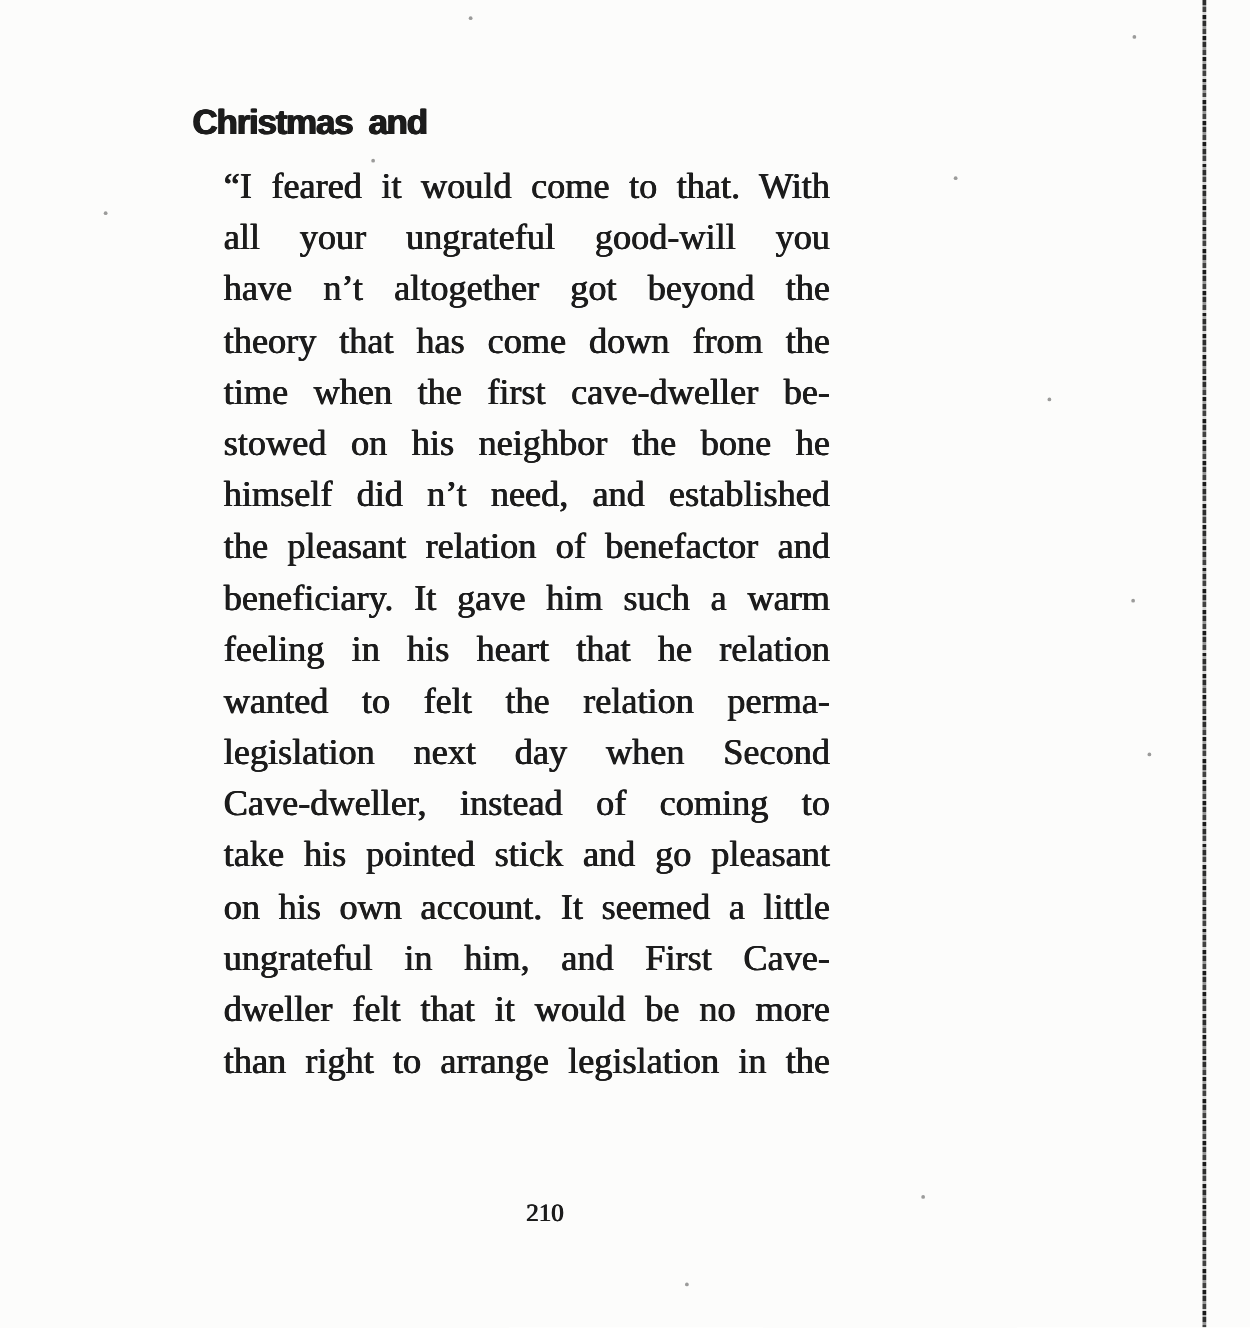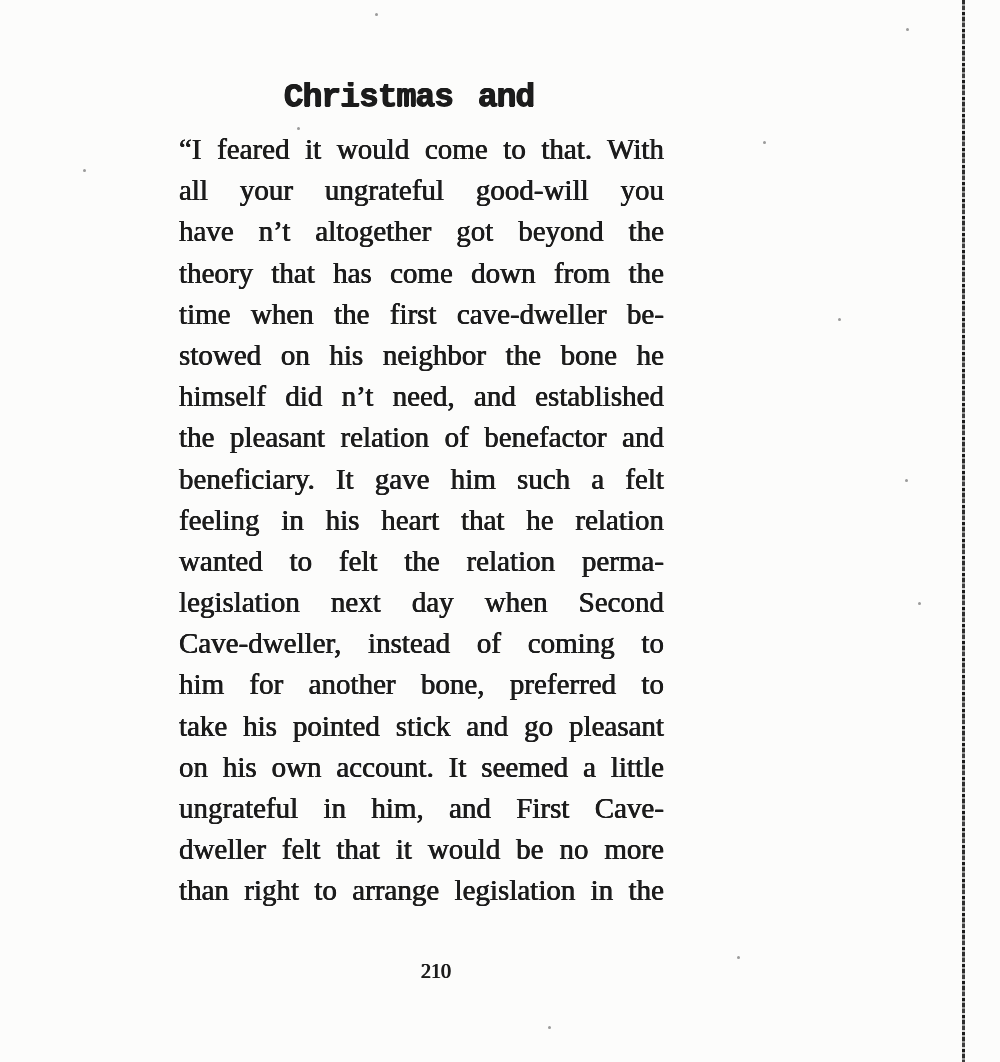--- a/index.html
+++ b/index.html
@@ -14,24 +14,24 @@
     height: 1062px;
     background: var(--paper);
     overflow: hidden;
     color: var(--ink);
   }
   .running-head {
     position: absolute;
     top: 78px;
     left: 154px;
     width: 510px;
-    text-align: center;
-    font-family: Liberation Mono, monospace;
+    text-align: left;
+    font-family: Liberation Sans, sans-serif;
     font-weight: bold;
-    font-size: 33px;
+    font-size: 28px;
     line-height: 40px;
     letter-spacing: -1px;
     word-spacing: 6px;
     text-shadow: 0.6px 0 0 currentColor, -0.6px 0 0 currentColor, 0 0.5px 0 currentColor;
   }
   .body-text {
     position: absolute;
     top: 129px;
     left: 154px;
     width: 510px;
@@ -95,26 +95,25 @@
 
   <div class="body-text">
       <div class="text-line">“I feared it would come to that.  With</div>
       <div class="text-line">all your ungrateful good-will you</div>
       <div class="text-line">have n’t altogether got beyond the</div>
       <div class="text-line">theory that has come down from the</div>
       <div class="text-line">time when the first cave-dweller be-</div>
       <div class="text-line">stowed on his neighbor the bone he</div>
       <div class="text-line">himself did n’t need, and established</div>
       <div class="text-line">the pleasant relation of benefactor and</div>
-      <div class="text-line">beneficiary.  It gave him such a felt</div>
+      <div class="text-line">beneficiary.  It gave him such a warm</div>
       <div class="text-line">feeling in his heart that he relation</div>
       <div class="text-line">wanted to felt the relation perma-</div>
       <div class="text-line">legislation next day when Second</div>
       <div class="text-line">Cave-dweller, instead of coming to</div>
-      <div class="text-line">him for another bone, preferred to</div>
       <div class="text-line">take his pointed stick and go pleasant</div>
       <div class="text-line">on his own account.  It seemed a little</div>
       <div class="text-line">ungrateful in him, and First Cave-</div>
       <div class="text-line">dweller felt that it would be no more</div>
       <div class="text-line">than right to arrange legislation in the</div>
     </div>
 
   <div class="page-number">210</div>
 
   <div class="scan-edge"></div>

